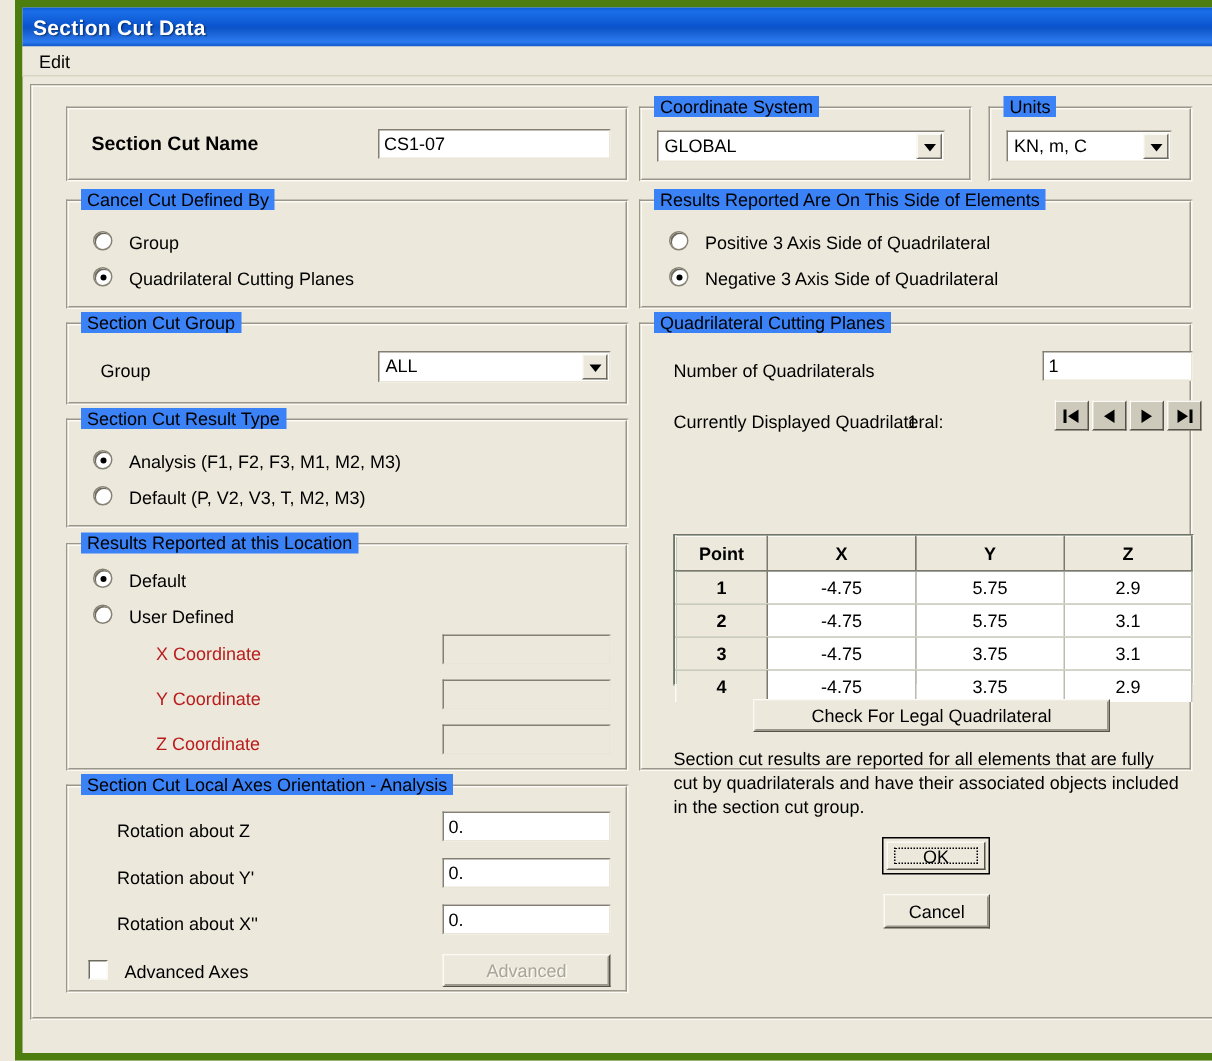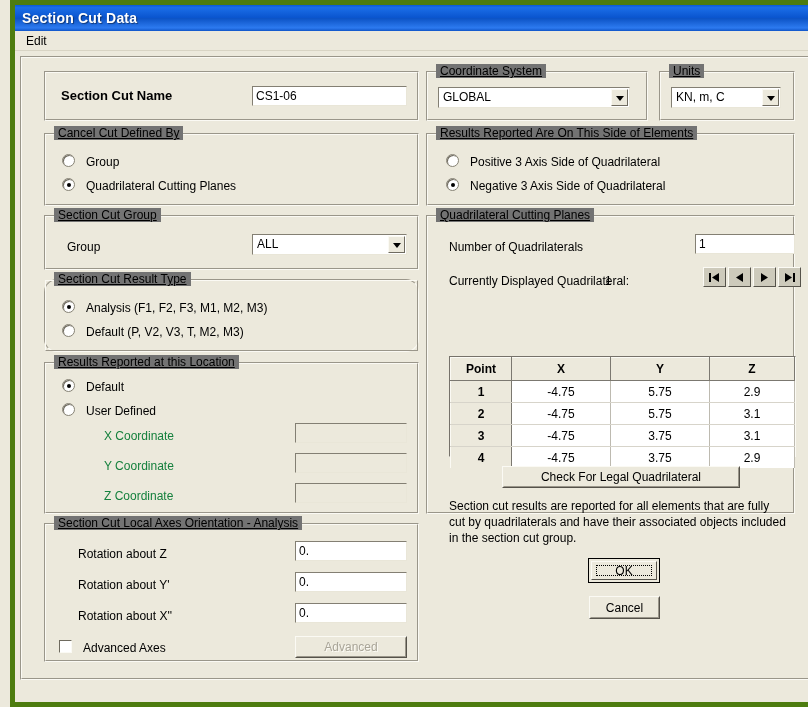--- a/index.html
+++ b/index.html
@@ -60,39 +60,39 @@
     border-right-color:#fbfaf4;border-bottom-color:#fbfaf4;
   }
   .group > .g-in{
     position:absolute;left:0;top:0;right:0;bottom:0;
     border:1px solid #fbfaf4;
     border-right-color:#9a968a;border-bottom-color:#9a968a;
     box-sizing:border-box;
   }
   .group > .g-lbl{
     position:absolute;top:-8px;left:9px;
-    background:#737373;padding:0 4px;
+    background:#3b82f6;padding:0 4px;
     font-size:12px;line-height:14px;
-    white-space:nowrap;z-index:3;text-decoration:underline;
+    white-space:nowrap;z-index:3;
   }
   .plainbox{
     position:absolute;box-sizing:border-box;
     border:1px solid #9a968a;
     border-right-color:#fbfaf4;border-bottom-color:#fbfaf4;
   }
   .plainbox > .g-in{
     position:absolute;left:0;top:0;right:0;bottom:0;
     border:1px solid #fbfaf4;
     border-right-color:#9a968a;border-bottom-color:#9a968a;
     box-sizing:border-box;
   }
   
   .lbl{position:absolute;font-size:12px;line-height:14px;white-space:nowrap;}
   .lbl.bold{font-weight:bold;font-size:13px;}
-  .lbl.dis{color:#15803d;}
+  .lbl.dis{color:#b91c1c;}
   
   .input{
     position:absolute;box-sizing:border-box;
     background:#fff;
     border:1px solid #837f73;
     border-right-color:#e9e6d8;border-bottom-color:#e9e6d8;
     font-size:12px;
     padding:1px 0 0 3px;
     line-height:16px;
     overflow:hidden;white-space:nowrap;
@@ -227,21 +227,21 @@
   <div class="menubar">
     <span class="mi">Edit</span>
   </div>
 
   <div class="panel">
     <div class="panel-inner"></div>
 
     <div class="plainbox" style="left:23px;top:14px;width:375px;height:50px;">
       <div class="g-in"></div>
       <span class="lbl bold" style="left:16px;top:17px;">Section Cut Name</span>
-      <div class="input" style="left:207px;top:14px;width:155px;height:20px;">CS1-06</div>
+      <div class="input" style="left:207px;top:14px;width:155px;height:20px;">CS1-07</div>
     </div>
 
     <div class="group" style="left:405px;top:14px;width:222px;height:50px;">
       <div class="g-in"></div>
       <span class="g-lbl">Coordinate System</span>
       <div class="combo" style="left:11px;top:15px;width:192px;height:21px;">
         <span class="cv">GLOBAL</span>
         <span class="cbtn"></span>
       </div>
     </div>
@@ -276,21 +276,21 @@
     <div class="group" style="left:23px;top:158px;width:375px;height:55px;">
       <div class="g-in"></div>
       <span class="g-lbl">Section Cut Group</span>
       <span class="lbl" style="left:22px;top:24px;">Group</span>
       <div class="combo" style="left:207px;top:18px;width:155px;height:21px;">
         <span class="cv">ALL</span>
         <span class="cbtn"></span>
       </div>
     </div>
 
-    <div class="group" style="left:23px;top:222px;width:375px;height:73px;border-radius:13px;">
+    <div class="group" style="left:23px;top:222px;width:375px;height:73px;">
       <div class="g-in"></div>
       <span class="g-lbl">Section Cut Result Type</span>
       <span class="radio on" style="left:17px;top:20px;"></span>
       <span class="lbl" style="left:41px;top:21px;">Analysis  (F1, F2, F3, M1, M2, M3)</span>
       <span class="radio" style="left:17px;top:44px;"></span>
       <span class="lbl" style="left:41px;top:45px;">Default  (P, V2, V3, T, M2, M3)</span>
     </div>
 
     <div class="group" style="left:23px;top:305px;width:375px;height:152px;">
       <div class="g-in"></div>

